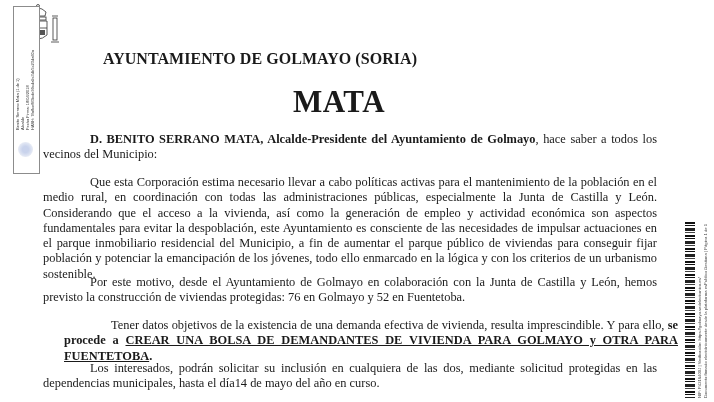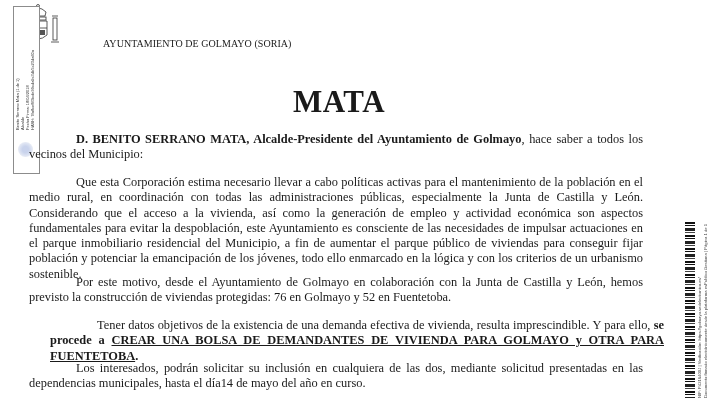--- a/index.html
+++ b/index.html
@@ -21,29 +21,29 @@
   }
   .stamp-text span {
     position: absolute; white-space: nowrap; font-family: "Liberation Sans", sans-serif;
     font-size: 4px; color: #333; transform-origin: left top; transform: rotate(-90deg);
   }
   .seal {
     position: absolute; left: 18px; top: 142px; width: 15px; height: 15px;
     border-radius: 50%; background: radial-gradient(circle, #c9d3ec 30%, #e7ebf5 70%, #fff 100%);
   }
   .header {
-    position: absolute; left: 103px; top: 38px; font-weight: normal; font-size: 10px;
+    position: absolute; left: 103px; top: 50px; font-weight: bold; font-size: 16px;
     letter-spacing: 0.05px; white-space: nowrap;
   }
   .title {
     position: absolute; left: 293px; top: 84px; font-weight: bold; font-size: 31px;
     letter-spacing: 0.5px; white-space: nowrap;
   }
   .body {
-    position: absolute; left: 29px; width: 614px; font-size: 12.4px; line-height: 15.3px;
+    position: absolute; left: 43px; width: 614px; font-size: 12.4px; line-height: 15.3px;
     text-align: justify;
   }
   .body p { margin: 0; text-indent: 47px; }
   .body b { font-weight: bold; }
   .body u { text-decoration: underline; }
   .p1 { top: 132px; }
   .p2 { top: 175px; }
   .p3 { top: 275px; }
   .p4 { top: 318px; margin-left: 21px; }
   .p5 { top: 361px; }
@@ -107,20 +107,20 @@
 
 <div class="body p3">
   <p>Por este motivo, desde el Ayuntamiento de Golmayo en colaboración con la Junta de Castilla y León, hemos previsto la construcción de viviendas protegidas: 76 en Golmayo y 52 en Fuentetoba.</p>
 </div>
 
 <div class="body p4">
   <p><span>Tener  datos objetivos de la existencia de una demanda efectiva de vivienda, resulta imprescindible. Y para ello, </span><b>se procede a </b><b><u>CREAR UNA BOLSA DE DEMANDANTES DE VIVIENDA PARA GOLMAYO y OTRA PARA FUENTETOBA</u></b><b>.</b></p>
 </div>
 
 <div class="body p5">
-  <p>Los interesados, podrán solicitar su inclusión en cualquiera de las dos, mediante solicitud presentadas en las dependencias municipales, hasta el día14 de mayo del año en curso.</p>
+  <p>Los interesados, podrán solicitar su inclusión en cualquiera de las dos, mediante solicitud protegidas en las dependencias municipales, hasta el día14 de mayo del año en curso.</p>
 </div>
 
 <div class="barcode"></div>
 <div class="bar-text">
   <span style="left:0px;top:176px;">NIF: P4216400J | Verificación: https://golmayo.sedelectronica.es/</span>
   <span style="left:6px;top:176px;">Documento firmado electrónicamente desde la plataforma esPublico Gestiona | Página 1 de 1</span>
 </div>
 
 </body></html>

